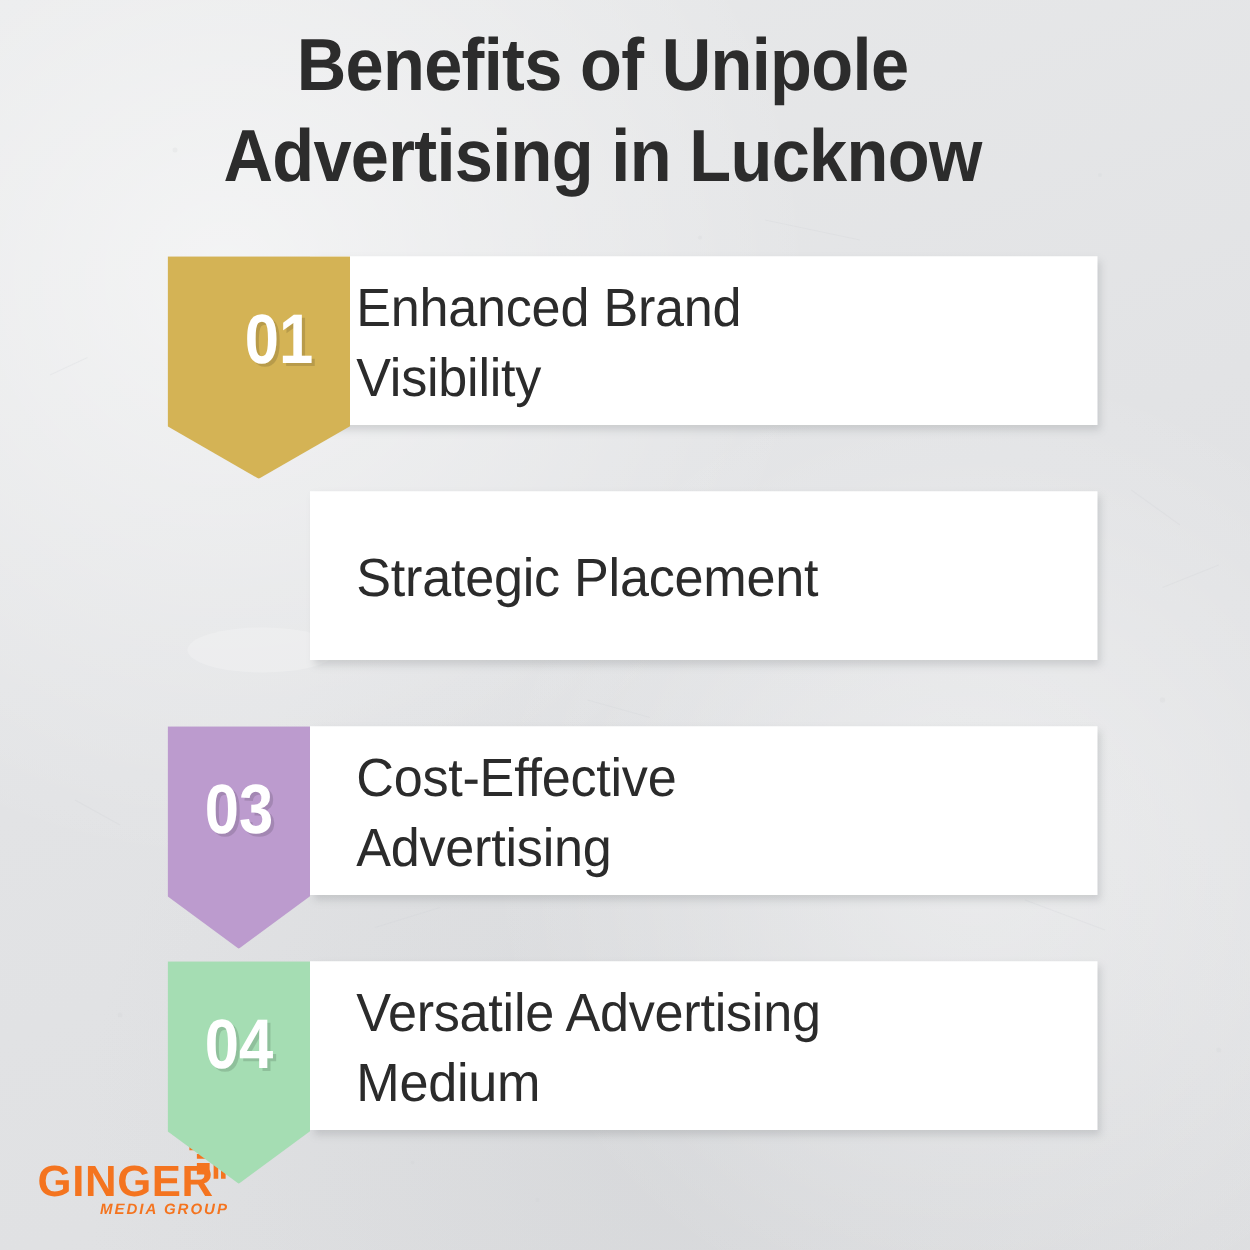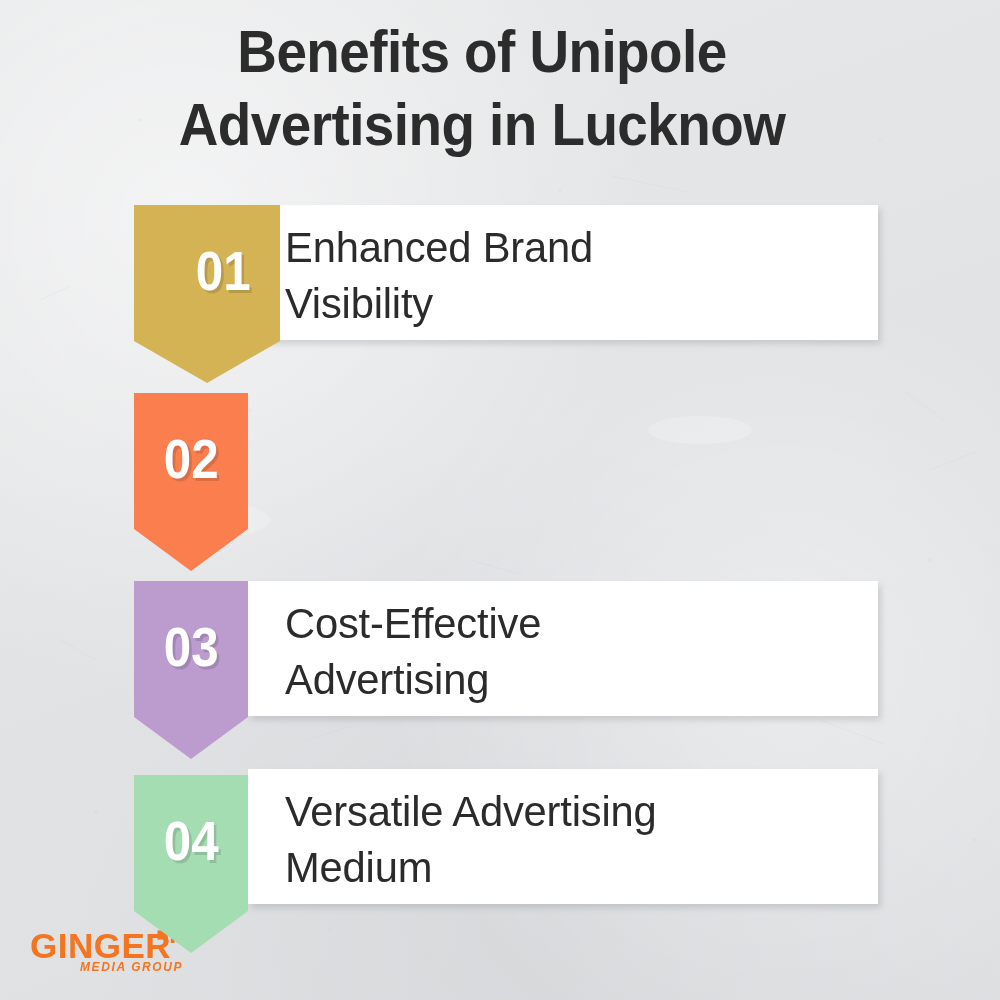--- a/index.html
+++ b/index.html
@@ -208,22 +208,25 @@
           <div>Enhanced Brand</div>
           <div>Visibility</div>
         </div>
       </div>
       <div class="ribbon" style="background-color: rgb(212, 179, 85); padding-left: 32px;">
         <span class="ribbon-num">01</span>
       </div>
     </div>
 
     <div class="row">
-      <div class="ribbon" style="background-color: rgb(250, 126, 78);">
-        <span class="ribbon-num">02</span>
+      <div class="card">
+        <div class="card-text">
+          <div>Strategic Placement</div>
+
+        </div>
       </div>
     </div>
 
     <div class="row">
       <div class="card">
         <div class="card-text">
           <div>Cost-Effective</div>
           <div>Advertising</div>
         </div>
       </div>
@@ -232,21 +235,21 @@
       </div>
     </div>
 
     <div class="row">
       <div class="card">
         <div class="card-text">
           <div>Versatile Advertising</div>
           <div>Medium</div>
         </div>
       </div>
-      <div class="ribbon" style="background-color: rgb(165, 221, 179); margin-top: 6px;">
+      <div class="ribbon" style="background-color: rgb(165, 221, 179);">
         <span class="ribbon-num">04</span>
       </div>
     </div>
 
   </div>
 
   <div class="logo">
     <div class="logo-word" style="color: rgb(244, 116, 31);">GINGER</div>
     <div class="logo-sub" style="color: rgb(244, 116, 31);">MEDIA GROUP</div>
     <svg class="logo-mark" viewBox="0 0 34 30" aria-hidden="true">

